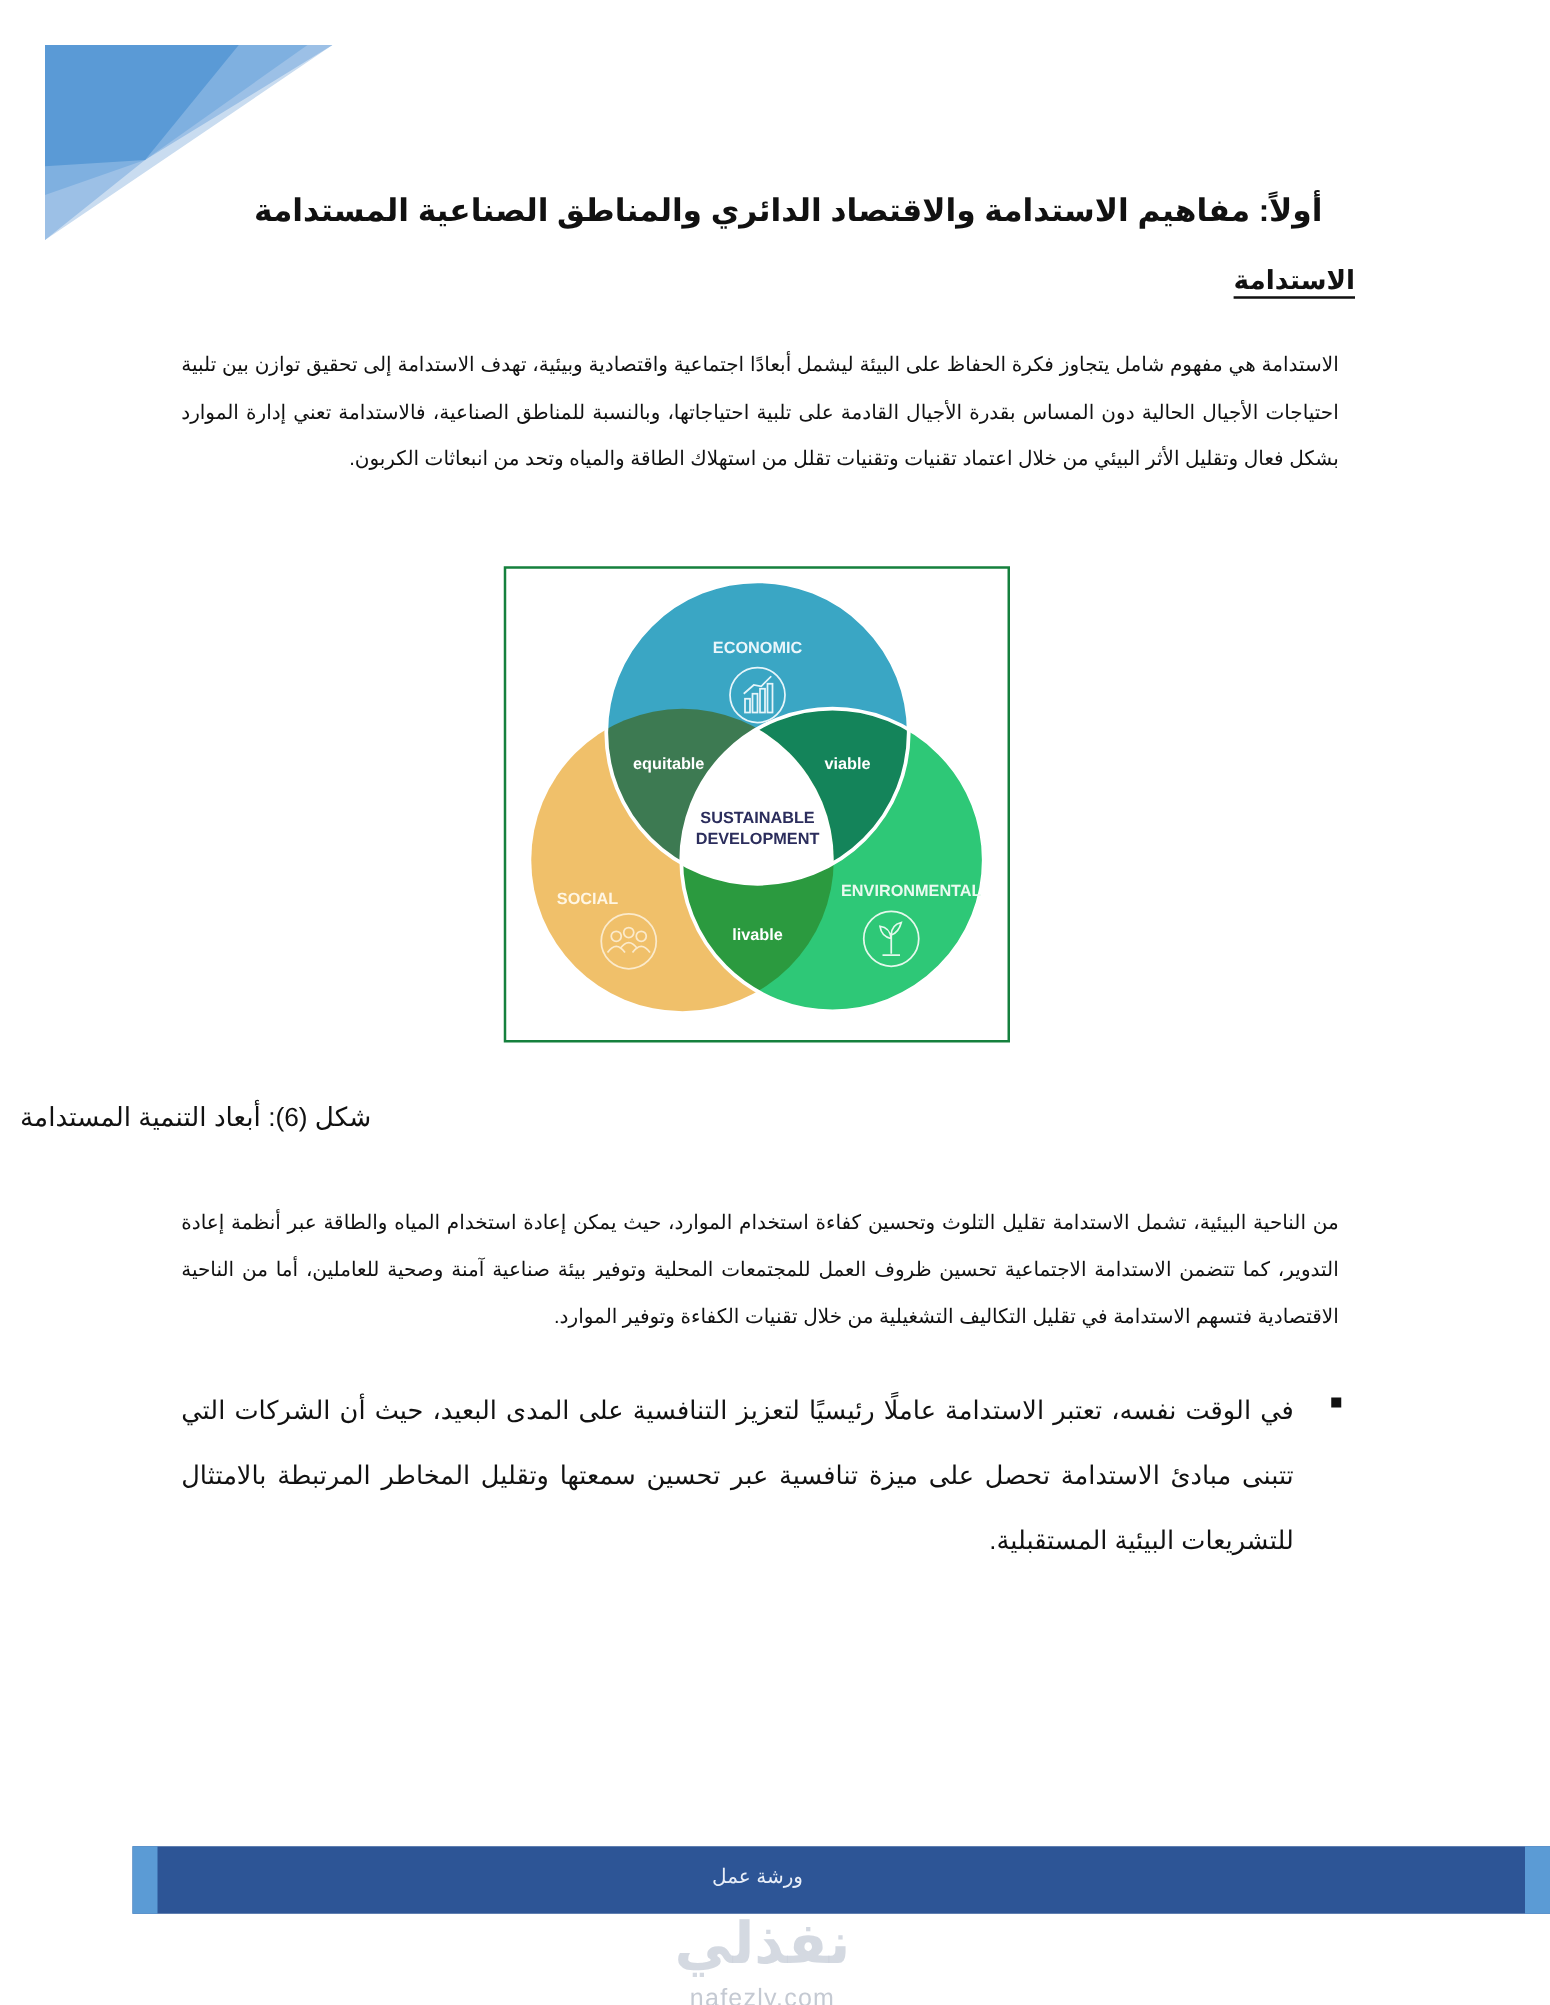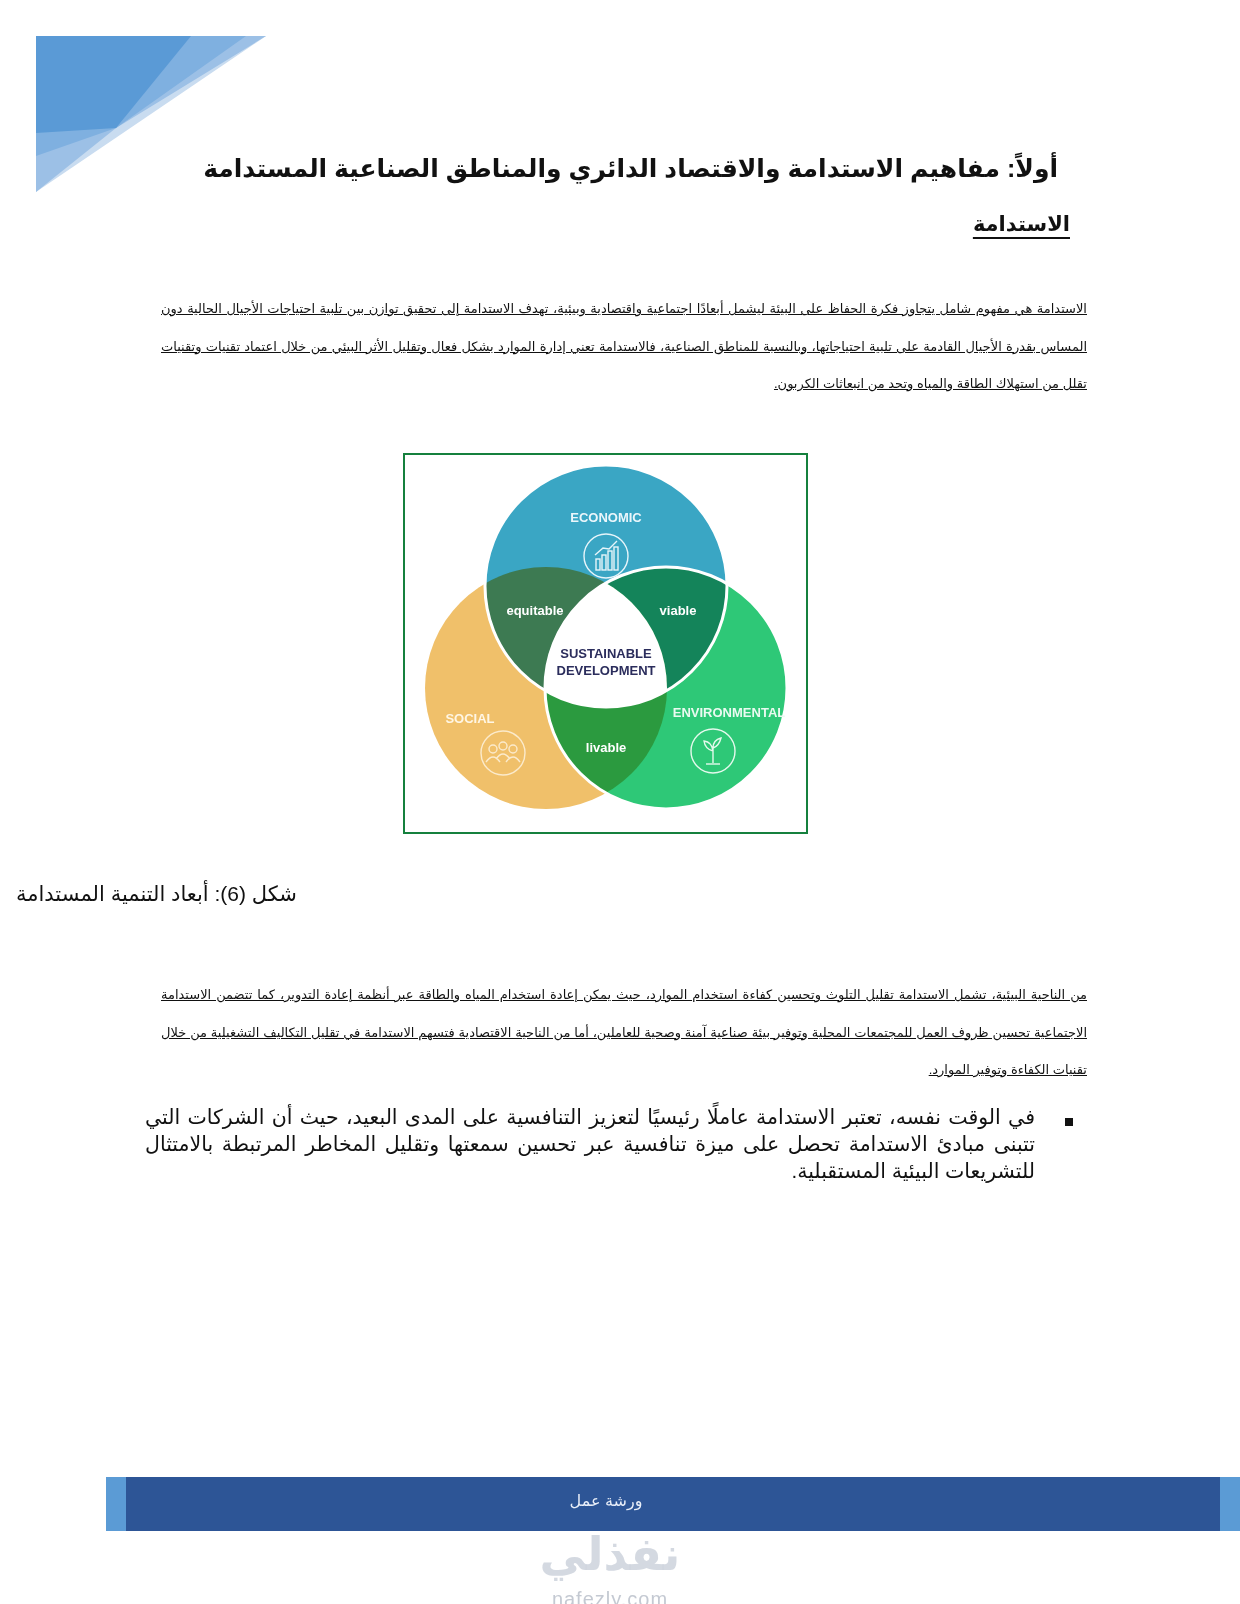--- a/index.html
+++ b/index.html
@@ -1,35 +1,35 @@
 <!DOCTYPE html>
 <html><head>
 <meta charset="utf-8">
 <style>
   html, body { margin: 0; padding: 0; background: #ffffff; }
   body { width: 1240px; height: 1604px; position: relative; overflow: hidden;
          font-family: "Liberation Sans", "DejaVu Sans", sans-serif; color: #111; }
   .corner { position: absolute; left: 36px; top: 36px; width: 230px; height: 160px; }
   .page-title { position: absolute; right: 170px; top: 142px; width: 900px; text-align: right;
                 direction: rtl; font-size: 25px; font-weight: bold; margin: 12px; }
-  .section-heading { position: absolute; right: 170px; top: 212px; direction: rtl;
+  .section-heading { position: absolute; right: 156px; top: 212px; direction: rtl;
                      font-size: 21px; font-weight: bold; text-decoration: underline;
                      text-underline-offset: 6px; text-decoration-thickness: 2px; margin: 0; }
   .para { position: absolute; left: 145px; width: 926px; direction: rtl; text-align: justify;
-          font-size: 13px; line-height: 37.5px; margin: 16px; text-align-last: right; text-decoration: underline; }
+          font-size: 16px; line-height: 37.5px; margin: 0; text-align-last: right; }
   .p1 { top: 274px; }
   .p2 { top: 960px; }
   .figure-frame { position: absolute; left: 403px; top: 453px; width: 405px; height: 381px;
                   border: 2px solid #15803d; box-sizing: border-box; background: #fff; }
   .figure-frame svg { position: absolute; left: 0; top: 0; }
   .caption { position: absolute; left: 0; width: 1212px; top: 866px; text-align: left;
              direction: rtl; font-size: 21px; margin: 16px; }
   .bullet-list { position: absolute; left: 145px; top: 1103px; width: 890px; margin: 0; padding: 0;
                  list-style: none; direction: rtl; }
-  .bullet-item { position: relative; font-size: 20.5px; line-height: 27px; text-align: justify;
+  .bullet-item { position: relative; font-size: 20.5px; line-height: 52px; text-align: justify;
                  text-align-last: right; padding-right: 0; }
   .bullet-mark { position: absolute; right: -38px; top: 15px; width: 8px; height: 8px; background: #111; }
   .footer-bar { position: absolute; left: 106px; top: 1477px; width: 1164px; height: 54px; background: #2d5596; }
   .footer-left-accent { position: absolute; left: 0; top: 0; width: 20px; height: 54px; background: #5b9bd5; }
   .footer-right-box { position: absolute; right: 0; top: 0; width: 50px; height: 54px; background: #5b9bd5;
                       color: #fff; font-size: 18px; line-height: 54px; text-align: center; }
   .footer-text { position: absolute; left: 0; width: 1000px; top: 14px; text-align: center; color: #e8eef8;
                  font-size: 16px; direction: rtl; letter-spacing: 2px; }
   .watermark { position: absolute; left: 500px; top: 1528px; width: 220px; height: 116px; text-align: center; pointer-events: none; }
   .wm-logo { font-size: 46px; font-weight: bold; color: rgba(205,210,220,0.85); line-height: 52px; direction: rtl; }

